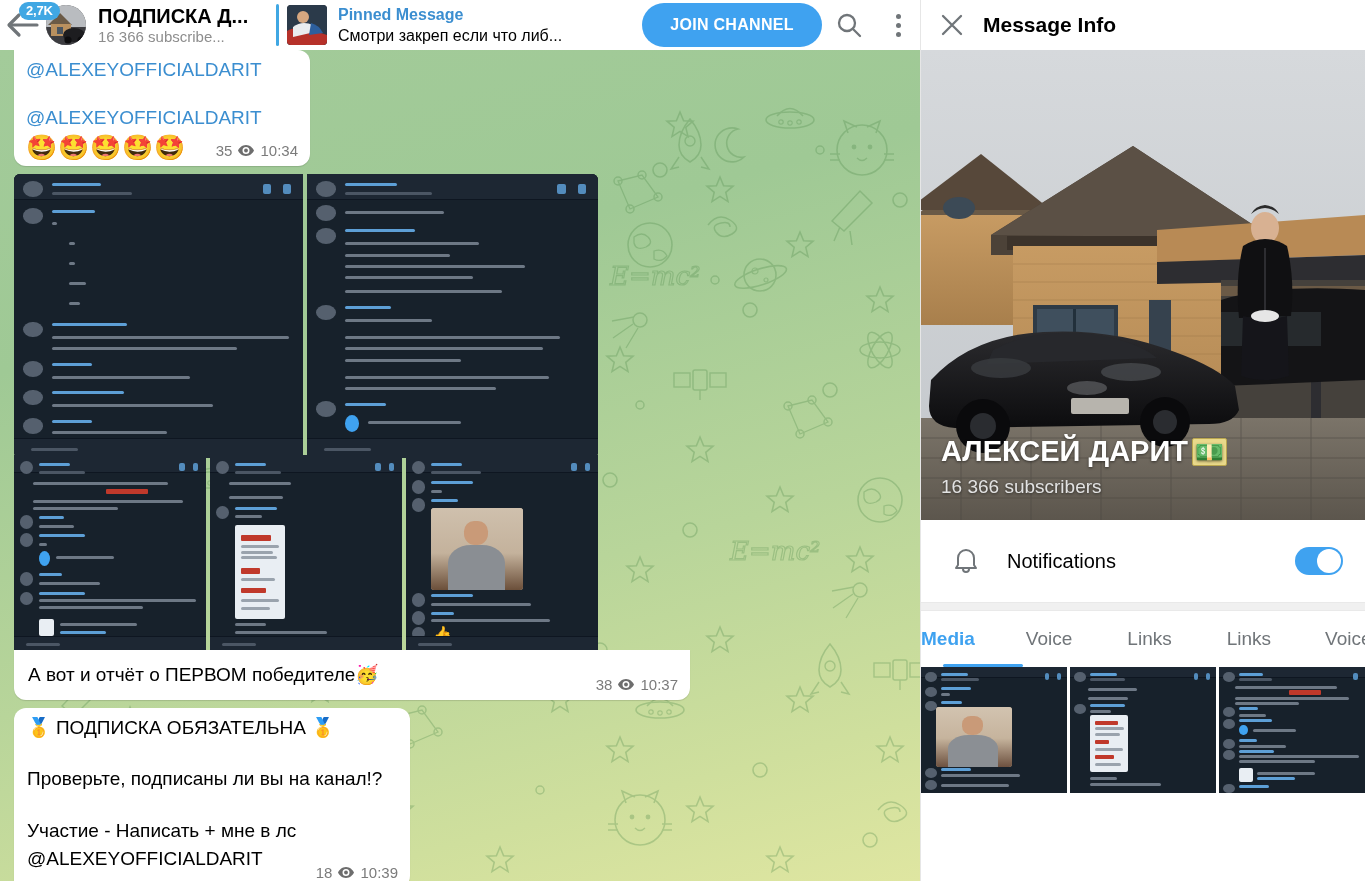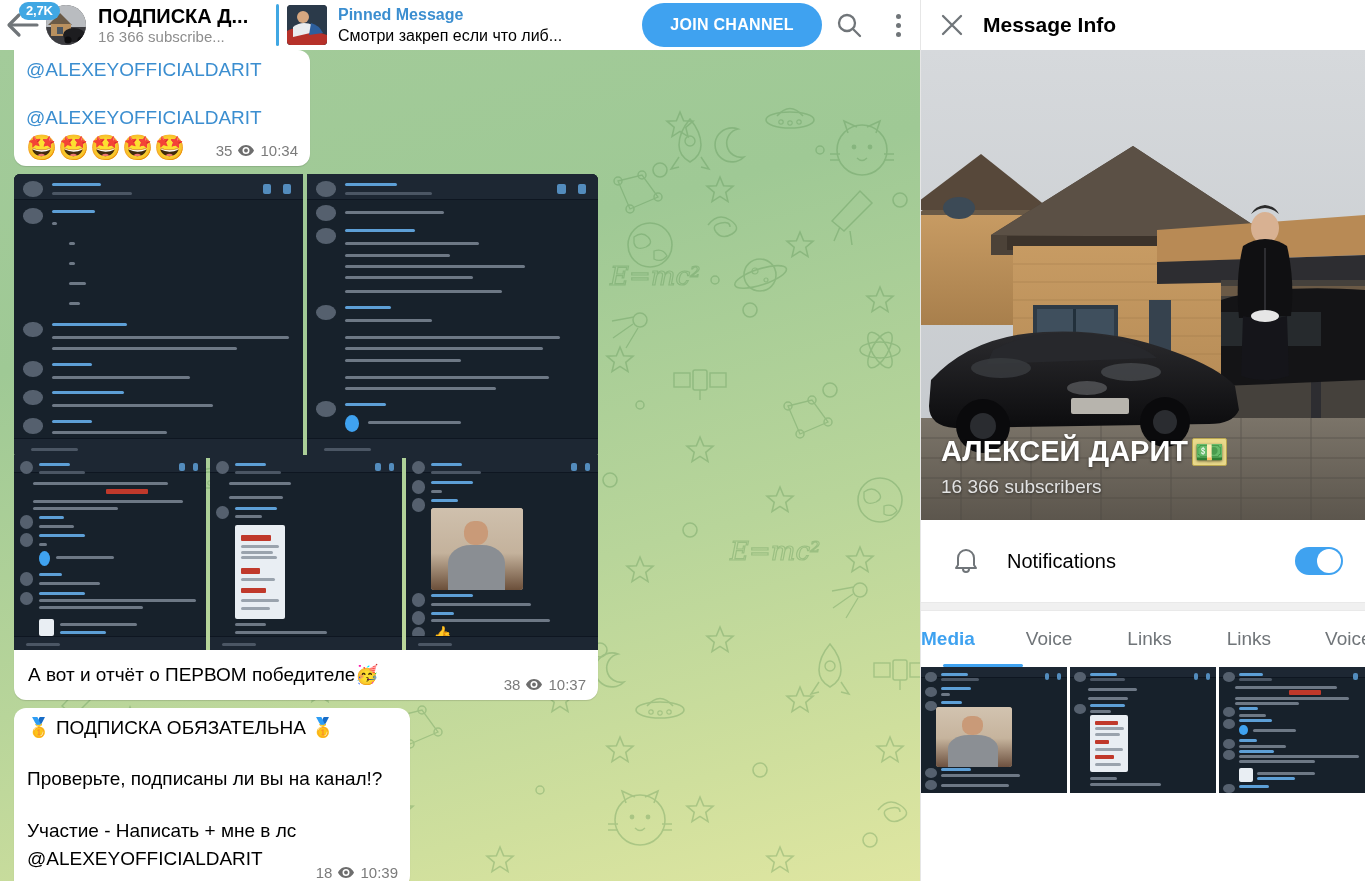--- a/index.html
+++ b/index.html
@@ -151,21 +151,21 @@
   #album-2 {
     position:absolute; left:14px; top:405px;
     width: 584px; height: 195px;
     border-radius: 0; overflow:hidden;
     display:grid; grid-template-columns: repeat(3, 1fr); gap:4px;
   }
   .shot { position: relative; background:#17212b; overflow:hidden; }
 
   
   #bubble-2 {
-    left: 14px; top: 600px; width: 584px; height: 50px;
+    left: 14px; top: 600px; width: 676px; height: 50px;
     border-radius: 0 0 12px 12px;
   }
   #bubble-2 .cap {
     position:absolute; left:14px; top:10px;
     font-size:19px; line-height:30px; color:#000;
   }
 
   
   #bubble-3 {
     left: 14px; top: 658px; width: 396px; height: 180px;

